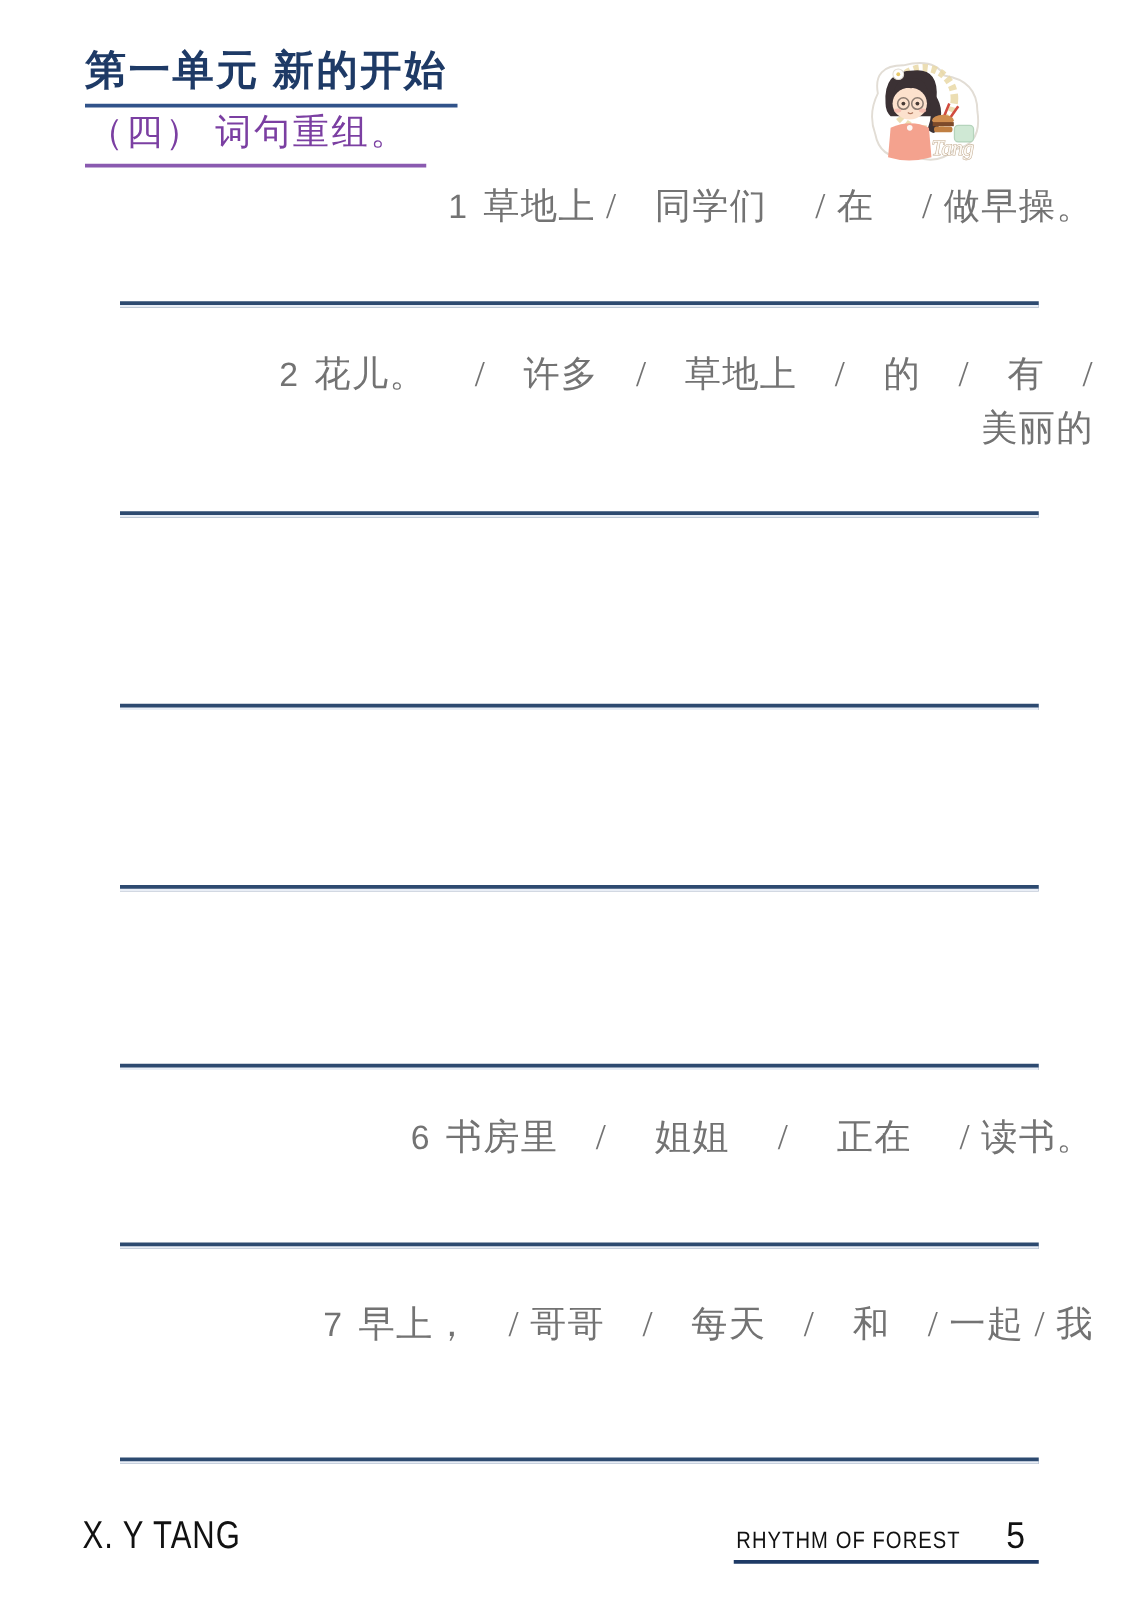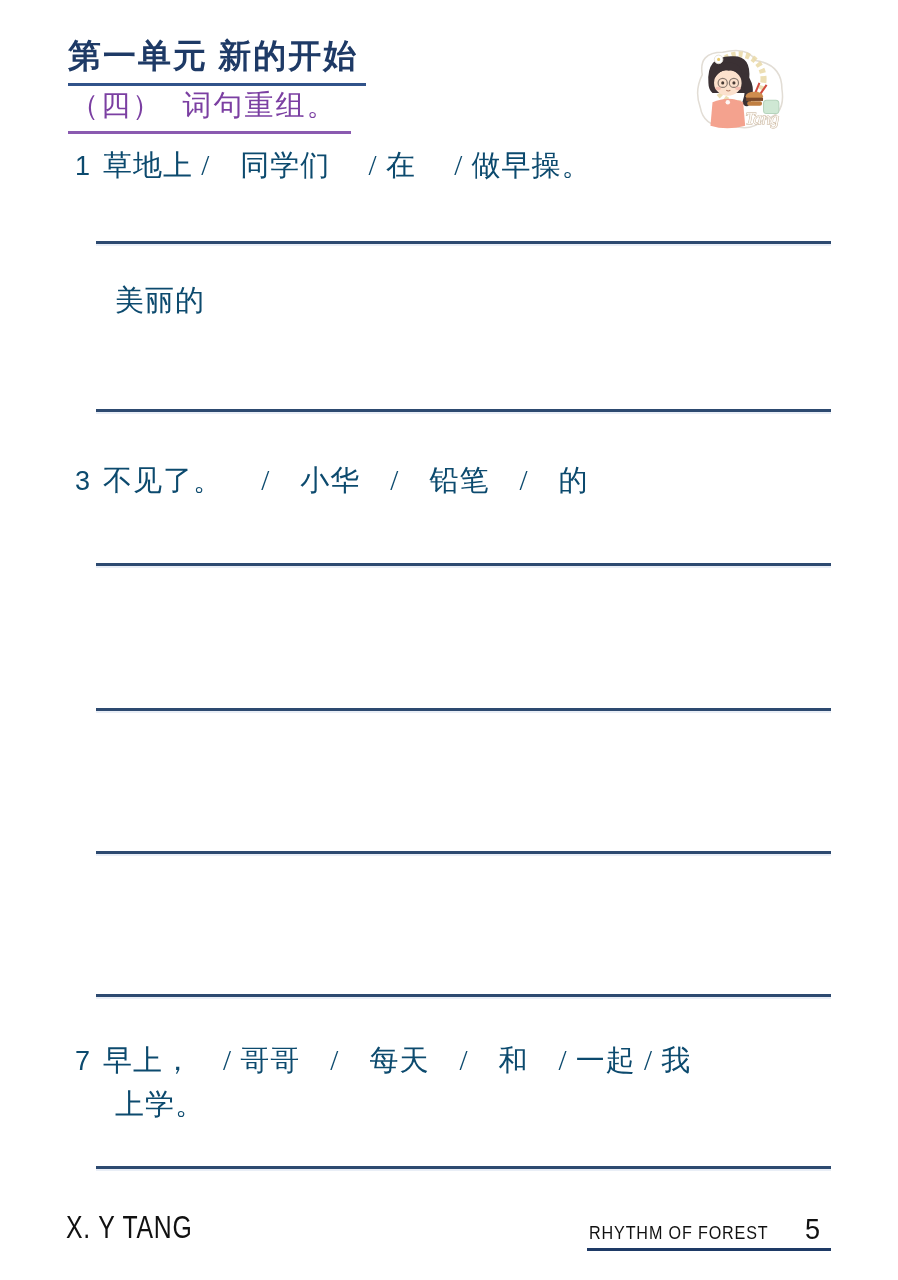--- a/index.html
+++ b/index.html
@@ -18,30 +18,30 @@
     letter-spacing:2px;
     border-bottom:3px solid #31538a;
     padding:0 8px 4px 0;
   }
   .subtitle{
     position:absolute;left:68px;top:86px;
     font-size:29px;color:#7b3fa2;
     letter-spacing:2px;
     border-bottom:3px solid #8a5ab0;
     padding:0 14px 5px 2px;
-    font-family:Liberation Mono, monospace;
   }
   .sticker{
     position:absolute;left:688px;top:44px;width:98px;height:90px;
   }
   
   .ex{
-    position:absolute;left:75px;width:790px;
+    position:absolute;left:85px;width:790px;
     font-size:29px;line-height:43px;letter-spacing:1px;
-    color:#0c4a6e;
+    color:#737373;
+    text-align:right;
   }
   .ex .num{
     font-family:"Liberation Sans",sans-serif;
     font-size:27px;letter-spacing:0;
     margin-right:13px;
   }
   .ex .l2{margin-left:40px;}
   .ans{
     position:absolute;left:96px;width:735px;height:3px;
     background:#2d4a70;border-bottom:2px solid #e9eef6;
@@ -106,38 +106,38 @@
     <rect x="58" y="56" width="14.5" height="4.5" rx="2" fill="#c07f42"></rect>
     <text x="56" y="78" font-size="17" font-style="italic" font-family="Liberation Serif, serif" fill="#fdfaf5" stroke="#c4ad93" stroke-width="0.9" style="paint-order:stroke">Tang</text>
   </svg>
 
   <div class="ex" style="top:144px">
     <span class="num">1</span><span>草地上 /　同学们　 / 在　 / 做早操。</span>
   </div>
   <div class="ans" style="top:241px"></div>
 
   <div class="ex" style="top:279px">
+    <div><span class="num">2</span><span>花儿。　 /　许多　/　草地上　/　的　/　有　/</span></div>
     <div class="l2">美丽的</div>
   </div>
   <div class="ans" style="top:409px"></div>
 
-  <div class="ex" style="top:459px">
-    <span class="num">3</span><span>不见了。　 /　小华　/　铅笔　/　的</span>
-  </div>
   <div class="ans" style="top:563px"></div>
 
   <div class="ans" style="top:708px"></div>
 
   <div class="ans" style="top:851px"></div>
 
+  <div class="ex" style="top:889px">
+    <span class="num">6</span><span>书房里　/　 姐姐　 /　 正在　 / 读书。</span>
+  </div>
   <div class="ans" style="top:994px"></div>
 
   <div class="ex" style="top:1039px">
     <div><span class="num">7</span><span>早上，　/ 哥哥　/　每天　/　和　/ 一起 / 我</span></div>
-    <div class="l2">上学。</div>
   </div>
   <div class="ans" style="top:1166px"></div>
 
   <div class="footer-author">X. Y TANG</div>
   <div class="footer-series">RHYTHM OF FOREST</div>
   <div class="footer-page">5</div>
   <div class="footer-rule"></div>
 
 </div>
 

